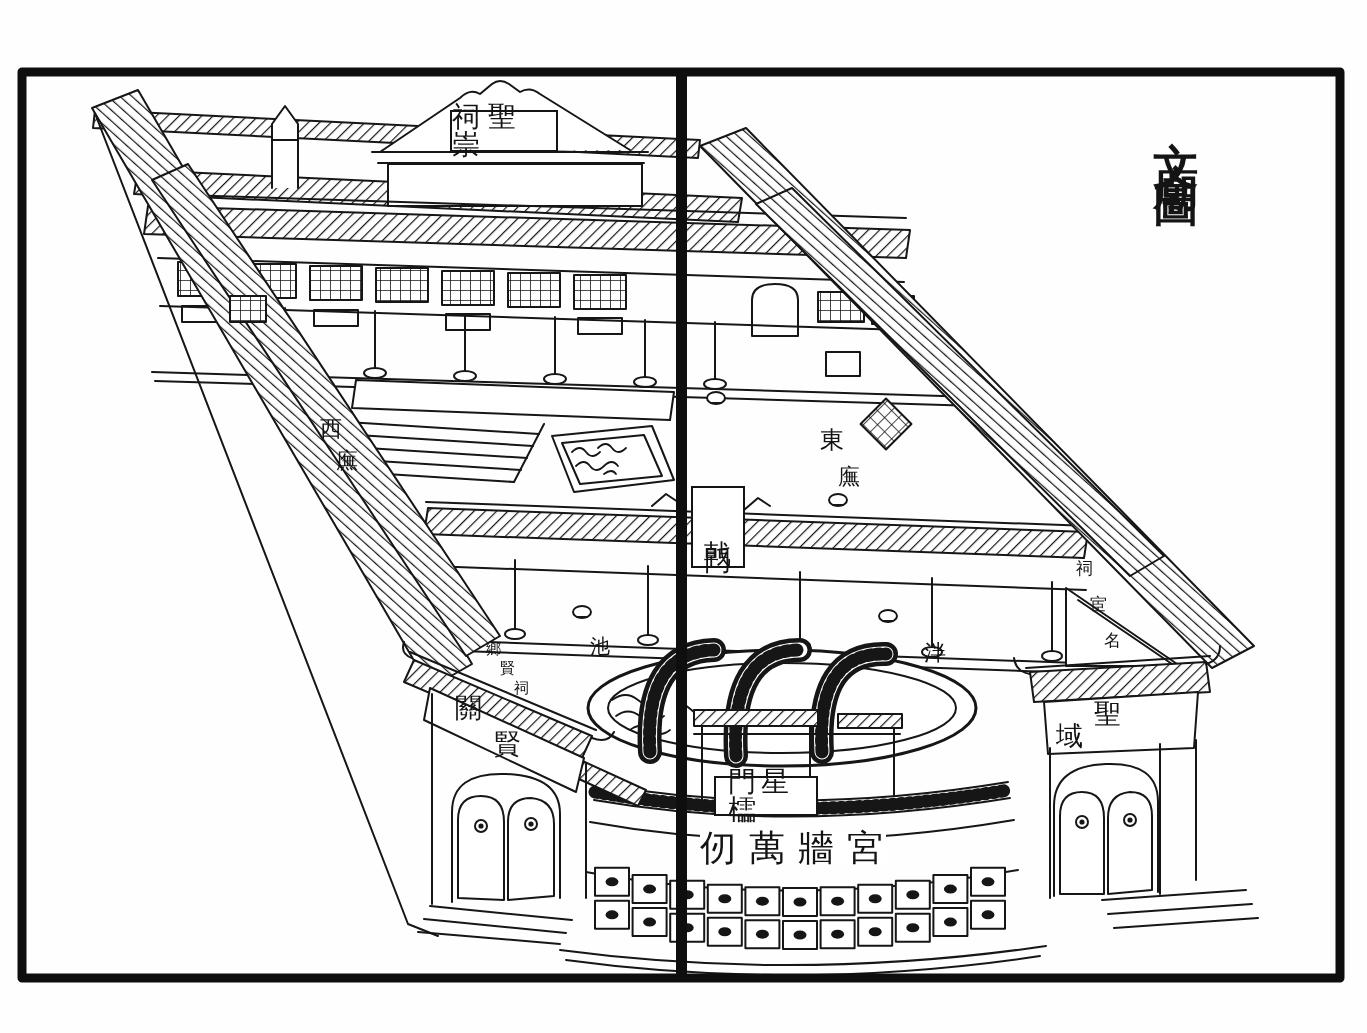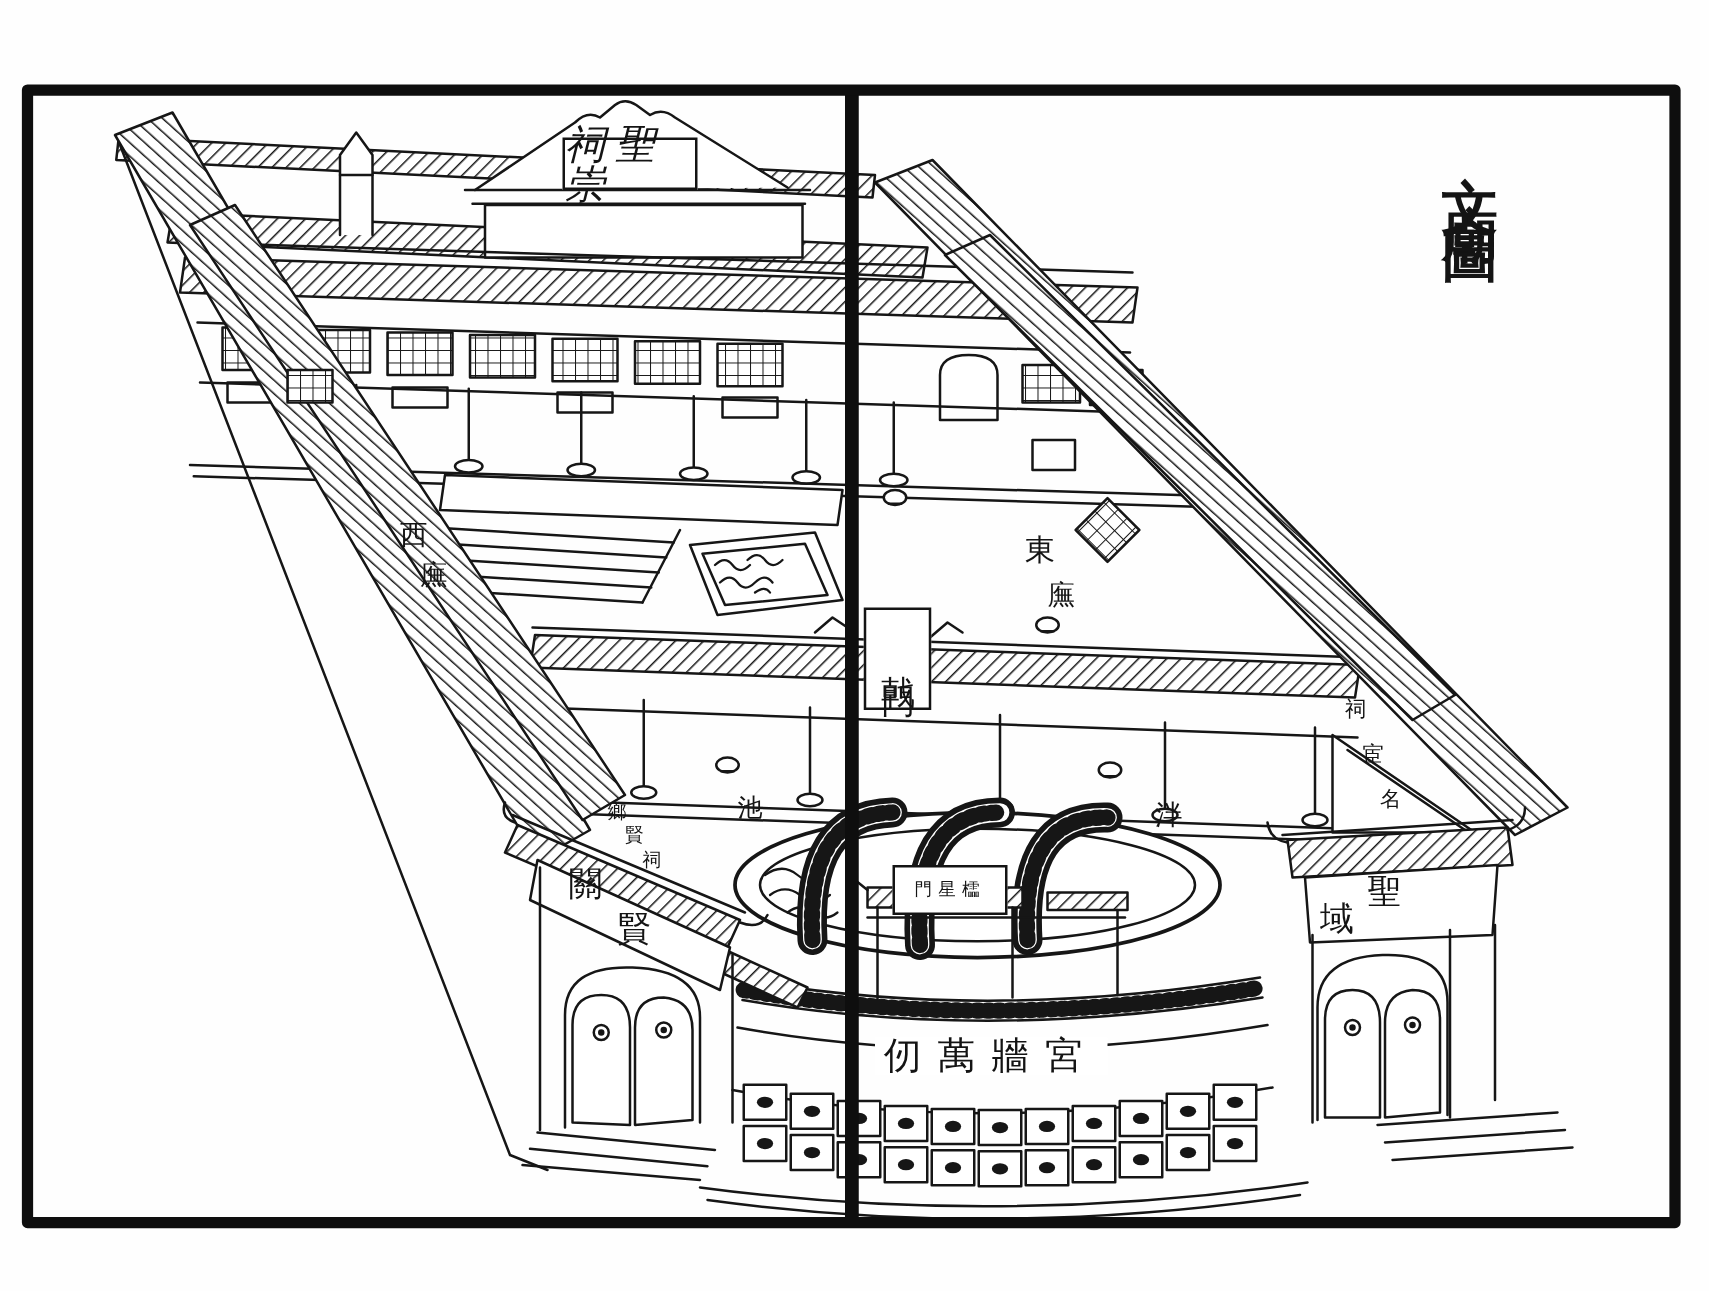--- a/index.html
+++ b/index.html
@@ -248,24 +248,24 @@
       </g>
 
       <rect x="676" y="70" width="11" height="912" fill="#0e0e0e" stroke="none"></rect>
 
       <rect x="22" y="72" width="1318" height="906" fill="none" stroke="#0e0e0e" stroke-width="9"></rect>
     </g>
   </svg>
 
   <div class="lbl vert" style="left:1154px;top:104px;font-size:46px;letter-spacing:22px;font-weight:bold;">文廟圖</div>
 
-  <div class="plq" style="left:450px;top:110px;width:104px;height:38px;font-size:32px;letter-spacing:8px;font-style:italic;">祠聖崇</div>
+  <div class="plq" style="left:450px;top:110px;width:104px;height:38px;font-size:28px;letter-spacing:8px;">祠聖崇</div>
   <div class="plq vert" style="left:691px;top:486px;width:50px;height:78px;font-size:27px;letter-spacing:8px;">戟門</div>
-  <div class="plq" style="left:714px;top:692px;width:88px;height:36px;font-size:14px;letter-spacing:5px;">門星櫺</div>
-  <div class="lbl" style="left:700px;top:830px;width:186px;text-align:center;font-size:30px;letter-spacing:13px;background:#ffffff;">仞萬牆宮</div>
+  <div class="plq" style="left:714px;top:776px;width:88px;height:36px;font-size:28px;letter-spacing:5px;padding-left:12px;">門星櫺</div>
+  <div class="lbl" style="left:700px;top:830px;width:186px;text-align:center;font-size:36px;letter-spacing:13px;background:#ffffff;">仞萬牆宮</div>
 
   <span class="ch" style="left:320px;top:418px;font-size:22px;">西</span>
   <span class="ch" style="left:336px;top:450px;font-size:22px;">廡</span>
   <span class="ch" style="left:820px;top:428px;font-size:24px;">東</span>
   <span class="ch" style="left:838px;top:466px;font-size:22px;">廡</span>
 
   <span class="ch" style="left:1076px;top:560px;font-size:17px;">祠</span>
   <span class="ch" style="left:1090px;top:596px;font-size:17px;">宦</span>
   <span class="ch" style="left:1104px;top:632px;font-size:17px;">名</span>
   <span class="ch" style="left:486px;top:642px;font-size:15px;">鄉</span>

